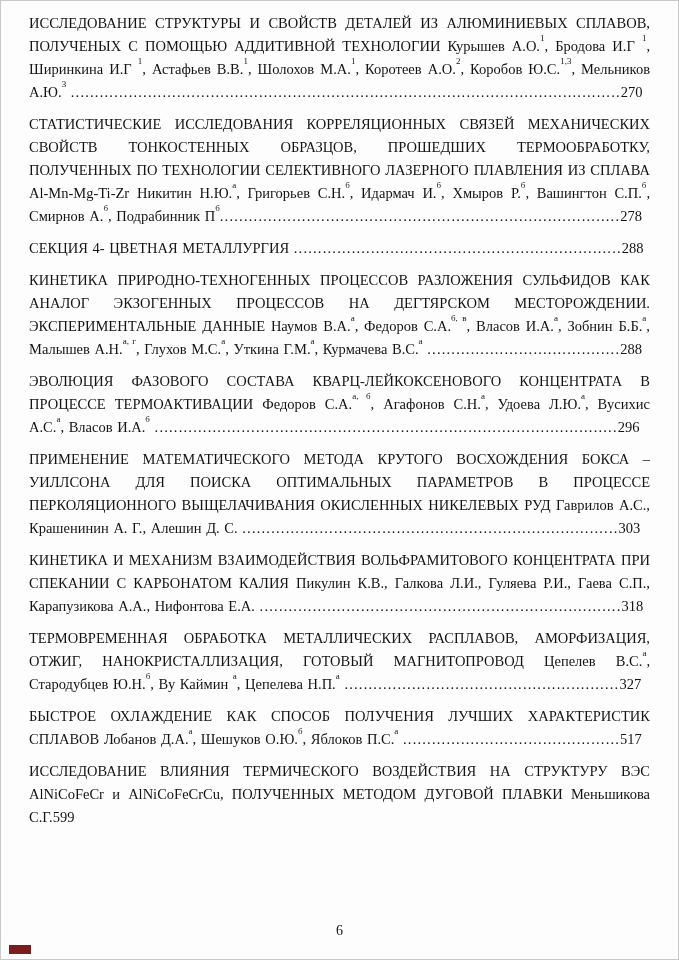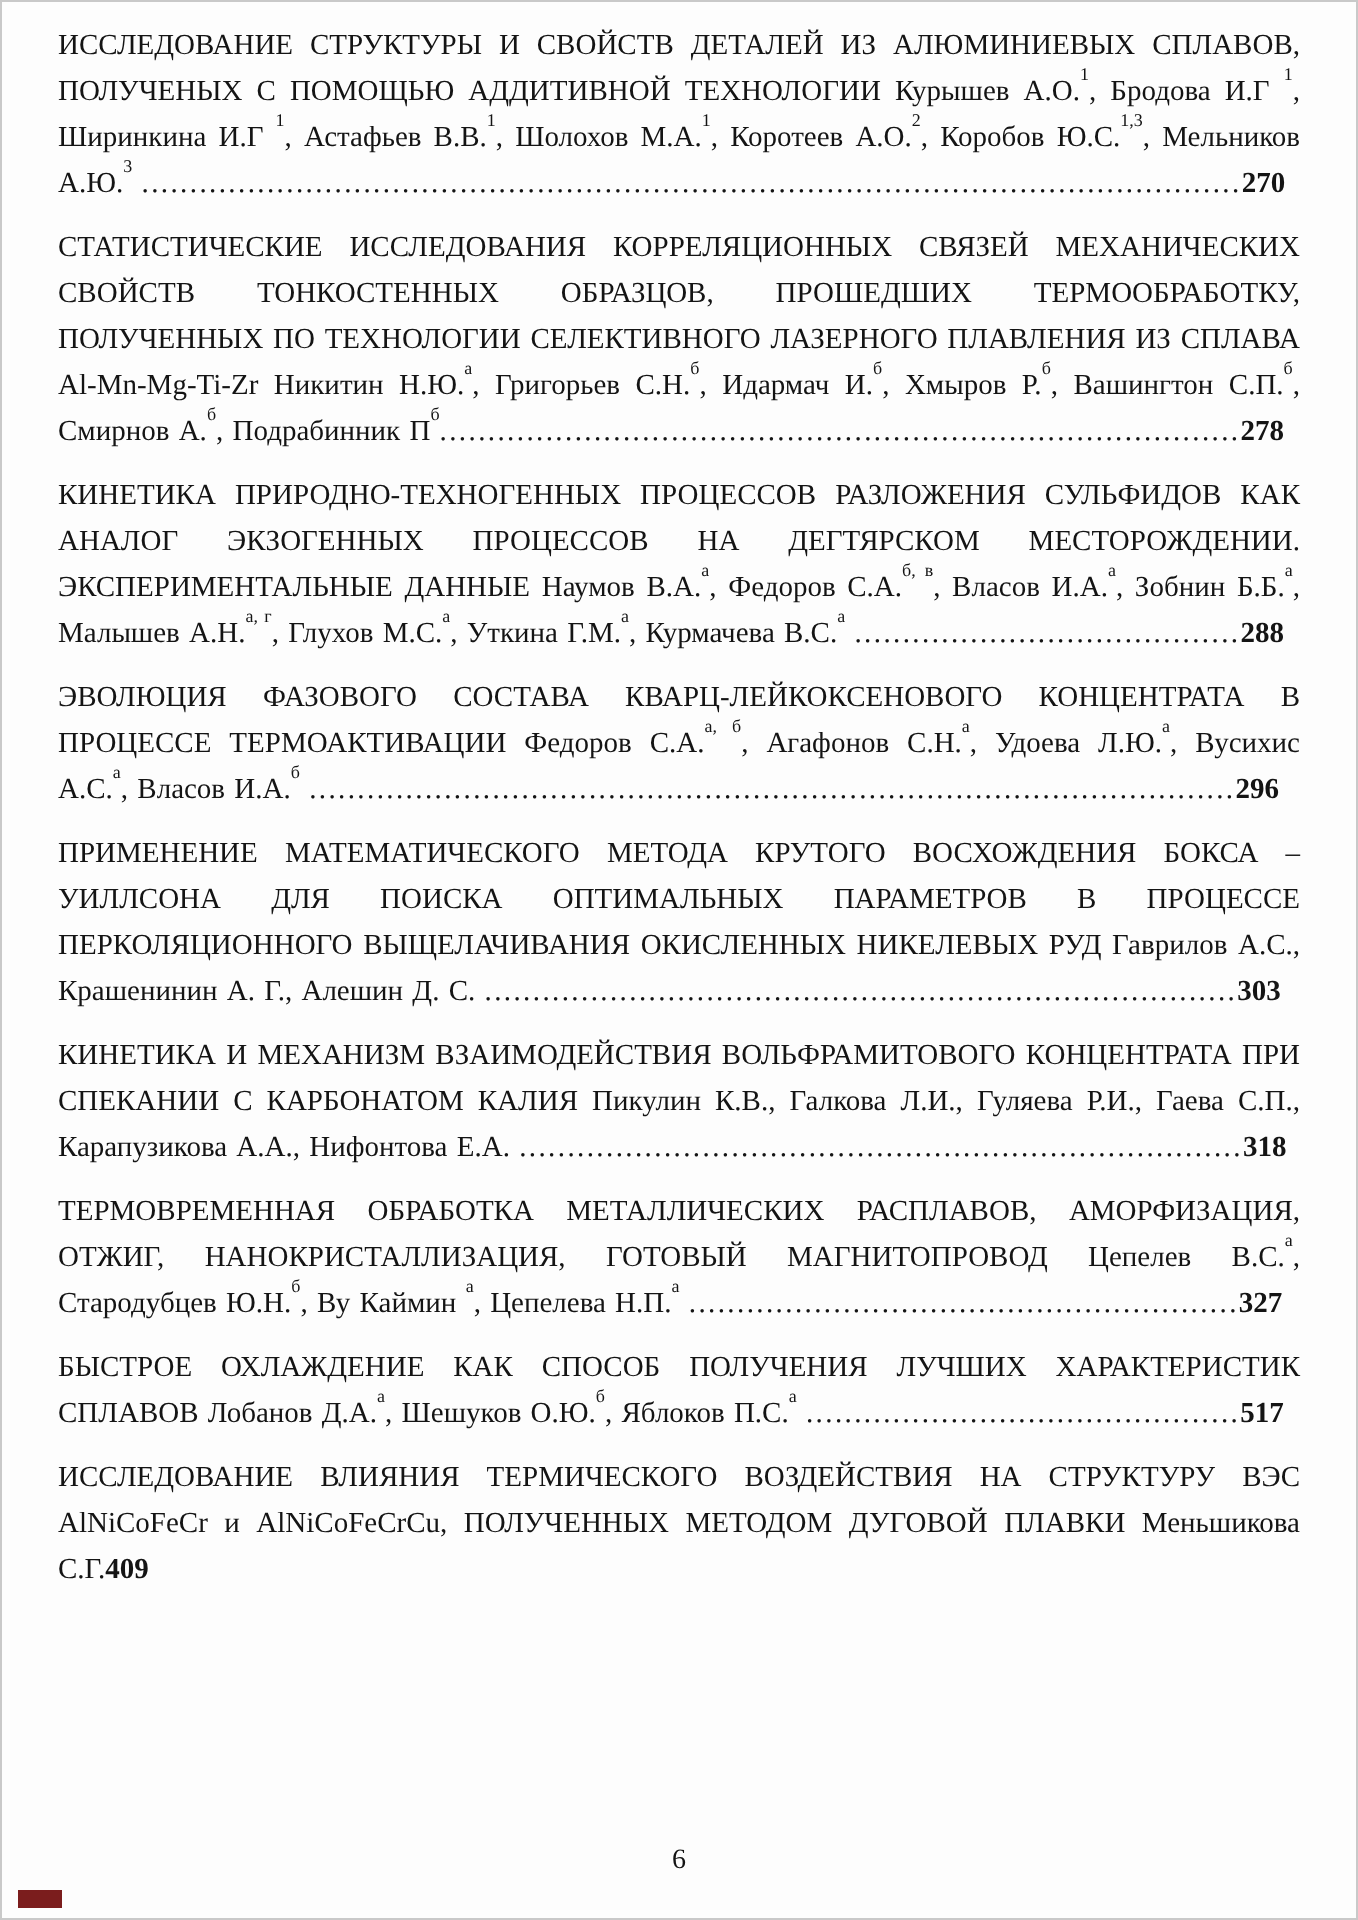--- a/index.html
+++ b/index.html
@@ -35,21 +35,21 @@
     font-size: 0.62em;
     line-height: 0;
     position: relative;
     top: 0.25em;
   }
   .dots {
     letter-spacing: 1.2px;
     white-space: nowrap;
   }
   .pagenum {
-    font-weight: bold;
+    font-weight: normal;
     white-space: nowrap;
   }
   .footer {
     position: absolute;
     left: 0;
     right: 0;
     bottom: 20px;
     text-align: center;
     font-size: 14px;
   }
@@ -61,27 +61,28 @@
     height: 9px;
   }
 </style>
 </head>
 <body>
 
 <div class="page">
   <main class="toc">
       <p class="toc-entry article"><span class="body">ИССЛЕДОВАНИЕ СТРУКТУРЫ И СВОЙСТВ ДЕТАЛЕЙ ИЗ АЛЮМИНИЕВЫХ СПЛАВОВ, ПОЛУЧЕНЫХ С ПОМОЩЬЮ АДДИТИВНОЙ ТЕХНОЛОГИИ Курышев А.О.<sup>1</sup>, Бродова И.Г <sup>1</sup>, Ширинкина И.Г <sup>1</sup>, Астафьев В.В.<sup>1</sup>, Шолохов М.А.<sup>1</sup>, Коротеев А.О.<sup>2</sup>, Коробов Ю.С.<sup>1,3</sup>, Мельников А.Ю.<sup>3</sup> </span><span class="dots">..................................................................................................................</span><span class="pagenum">270</span></p>
       <p class="toc-entry article"><span class="body">СТАТИСТИЧЕСКИЕ ИССЛЕДОВАНИЯ КОРРЕЛЯЦИОННЫХ СВЯЗЕЙ МЕХАНИЧЕСКИХ СВОЙСТВ ТОНКОСТЕННЫХ ОБРАЗЦОВ, ПРОШЕДШИХ ТЕРМООБРАБОТКУ, ПОЛУЧЕННЫХ ПО ТЕХНОЛОГИИ СЕЛЕКТИВНОГО ЛАЗЕРНОГО ПЛАВЛЕНИЯ ИЗ СПЛАВА Al-Mn-Mg-Ti-Zr Никитин Н.Ю.<sup>а</sup>, Григорьев С.Н.<sup>б</sup>, Идармач И.<sup>б</sup>, Хмыров Р.<sup>б</sup>, Вашингтон С.П.<sup>б</sup>, Смирнов А.<sup>б</sup>, Подрабинник П<sup>б</sup></span><span class="dots">...................................................................................</span><span class="pagenum">278</span></p>
+      <p class="toc-entry section"><span class="body">СЕКЦИЯ 4- ЦВЕТНАЯ МЕТАЛЛУРГИЯ </span><span class="dots">....................................................................</span><span class="pagenum">288</span></p>
       <p class="toc-entry article"><span class="body">КИНЕТИКА ПРИРОДНО-ТЕХНОГЕННЫХ ПРОЦЕССОВ РАЗЛОЖЕНИЯ СУЛЬФИДОВ КАК АНАЛОГ ЭКЗОГЕННЫХ ПРОЦЕССОВ НА ДЕГТЯРСКОМ МЕСТОРОЖДЕНИИ. ЭКСПЕРИМЕНТАЛЬНЫЕ ДАННЫЕ Наумов В.А.<sup>а</sup>, Федоров С.А.<sup>б, в</sup>, Власов И.А.<sup>а</sup>, Зобнин Б.Б.<sup>а</sup>, Малышев А.Н.<sup>а, г</sup>, Глухов М.С.<sup>а</sup>, Уткина Г.М.<sup>а</sup>, Курмачева В.С.<sup>а</sup> </span><span class="dots">........................................</span><span class="pagenum">288</span></p>
       <p class="toc-entry article"><span class="body">ЭВОЛЮЦИЯ ФАЗОВОГО СОСТАВА КВАРЦ-ЛЕЙКОКСЕНОВОГО КОНЦЕНТРАТА В ПРОЦЕССЕ ТЕРМОАКТИВАЦИИ Федоров С.А.<sup>а, б</sup>, Агафонов С.Н.<sup>а</sup>, Удоева Л.Ю.<sup>а</sup>, Вусихис А.С.<sup>а</sup>, Власов И.А.<sup>б</sup> </span><span class="dots">................................................................................................</span><span class="pagenum">296</span></p>
       <p class="toc-entry article"><span class="body">ПРИМЕНЕНИЕ МАТЕМАТИЧЕСКОГО МЕТОДА КРУТОГО ВОСХОЖДЕНИЯ БОКСА – УИЛЛСОНА ДЛЯ ПОИСКА ОПТИМАЛЬНЫХ ПАРАМЕТРОВ В ПРОЦЕССЕ ПЕРКОЛЯЦИОННОГО ВЫЩЕЛАЧИВАНИЯ ОКИСЛЕННЫХ НИКЕЛЕВЫХ РУД  Гаврилов А.С., Крашенинин А. Г., Алешин Д. С. </span><span class="dots">..............................................................................</span><span class="pagenum">303</span></p>
       <p class="toc-entry article"><span class="body">КИНЕТИКА И МЕХАНИЗМ ВЗАИМОДЕЙСТВИЯ ВОЛЬФРАМИТОВОГО КОНЦЕНТРАТА ПРИ СПЕКАНИИ С КАРБОНАТОМ КАЛИЯ Пикулин К.В., Галкова Л.И., Гуляева Р.И., Гаева С.П., Карапузикова А.А., Нифонтова Е.А. </span><span class="dots">...........................................................................</span><span class="pagenum">318</span></p>
       <p class="toc-entry article"><span class="body">ТЕРМОВРЕМЕННАЯ ОБРАБОТКА МЕТАЛЛИЧЕСКИХ РАСПЛАВОВ, АМОРФИЗАЦИЯ, ОТЖИГ, НАНОКРИСТАЛЛИЗАЦИЯ, ГОТОВЫЙ МАГНИТОПРОВОД Цепелев В.С.<sup>а</sup>, Стародубцев Ю.Н.<sup>б</sup>, Ву Каймин <sup>а</sup>, Цепелева Н.П.<sup>а</sup> </span><span class="dots">.........................................................</span><span class="pagenum">327</span></p>
       <p class="toc-entry article"><span class="body">БЫСТРОЕ ОХЛАЖДЕНИЕ КАК СПОСОБ ПОЛУЧЕНИЯ ЛУЧШИХ ХАРАКТЕРИСТИК СПЛАВОВ Лобанов Д.А.<sup>а</sup>, Шешуков О.Ю.<sup>б</sup>, Яблоков П.С.<sup>а</sup> </span><span class="dots">.............................................</span><span class="pagenum">517</span></p>
-      <p class="toc-entry article"><span class="body">ИССЛЕДОВАНИЕ ВЛИЯНИЯ ТЕРМИЧЕСКОГО ВОЗДЕЙСТВИЯ НА СТРУКТУРУ ВЭС AlNiCoFeCr и AlNiCoFeCrCu, ПОЛУЧЕННЫХ МЕТОДОМ ДУГОВОЙ ПЛАВКИ Меньшикова С.Г.</span><span class="pagenum">409</span></p>
+      <p class="toc-entry article"><span class="body">ИССЛЕДОВАНИЕ ВЛИЯНИЯ ТЕРМИЧЕСКОГО ВОЗДЕЙСТВИЯ НА СТРУКТУРУ ВЭС AlNiCoFeCr и AlNiCoFeCrCu, ПОЛУЧЕННЫХ МЕТОДОМ ДУГОВОЙ ПЛАВКИ Меньшикова С.Г.</span><span class="pagenum">599</span></p>
     </main>
 
   <footer class="footer">
     <span>6</span>
   </footer>
 
   <div class="artifact" style="background: rgb(123, 29, 29);"></div>
 </div>
 
 </body></html>

